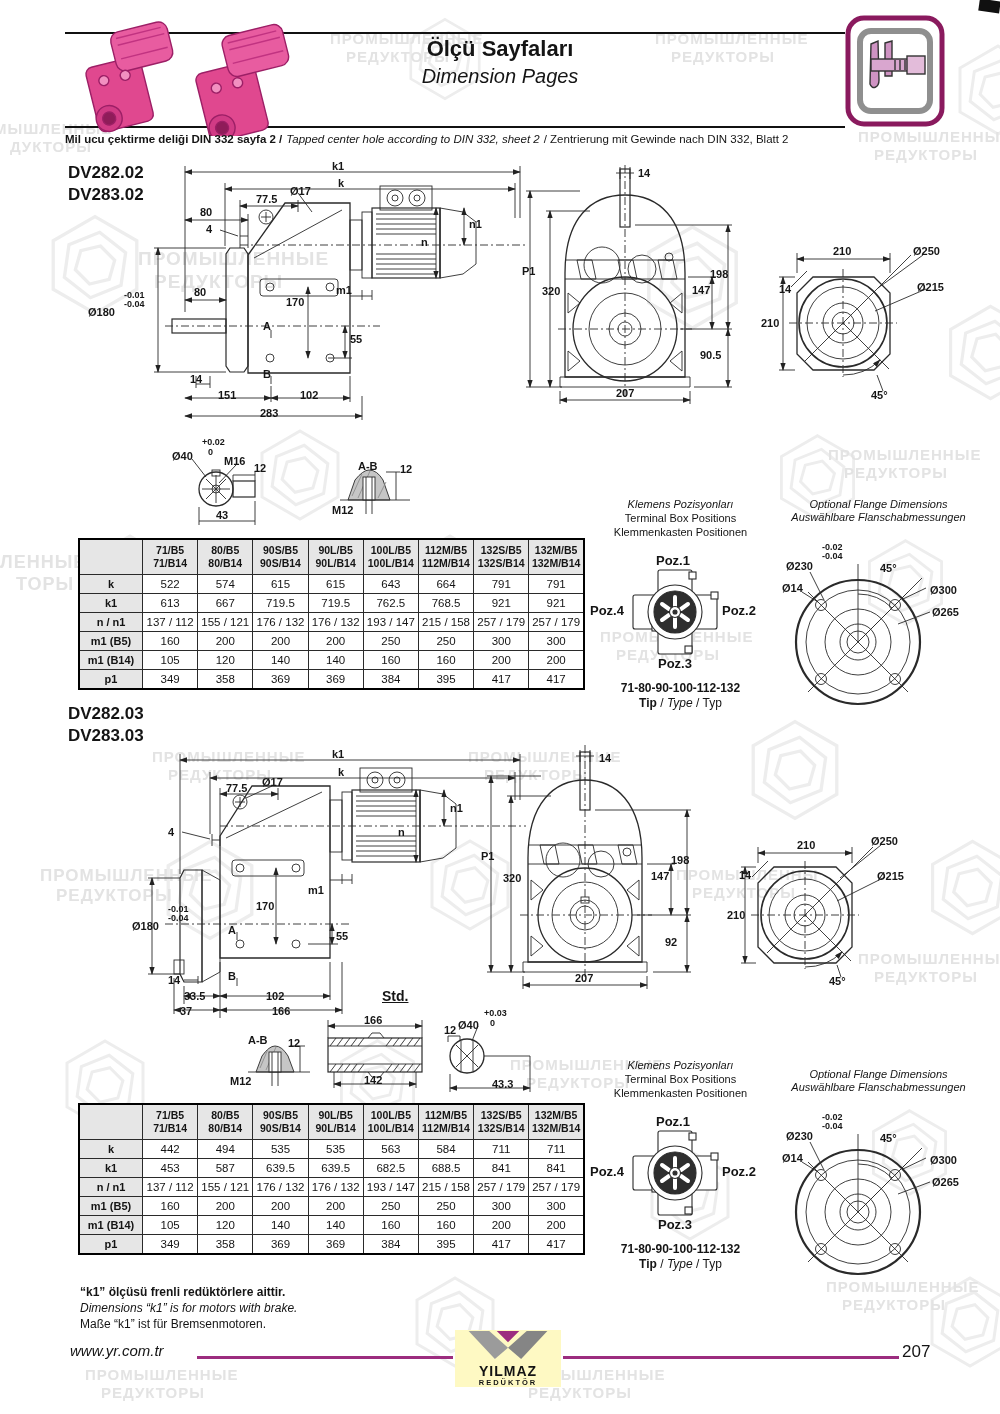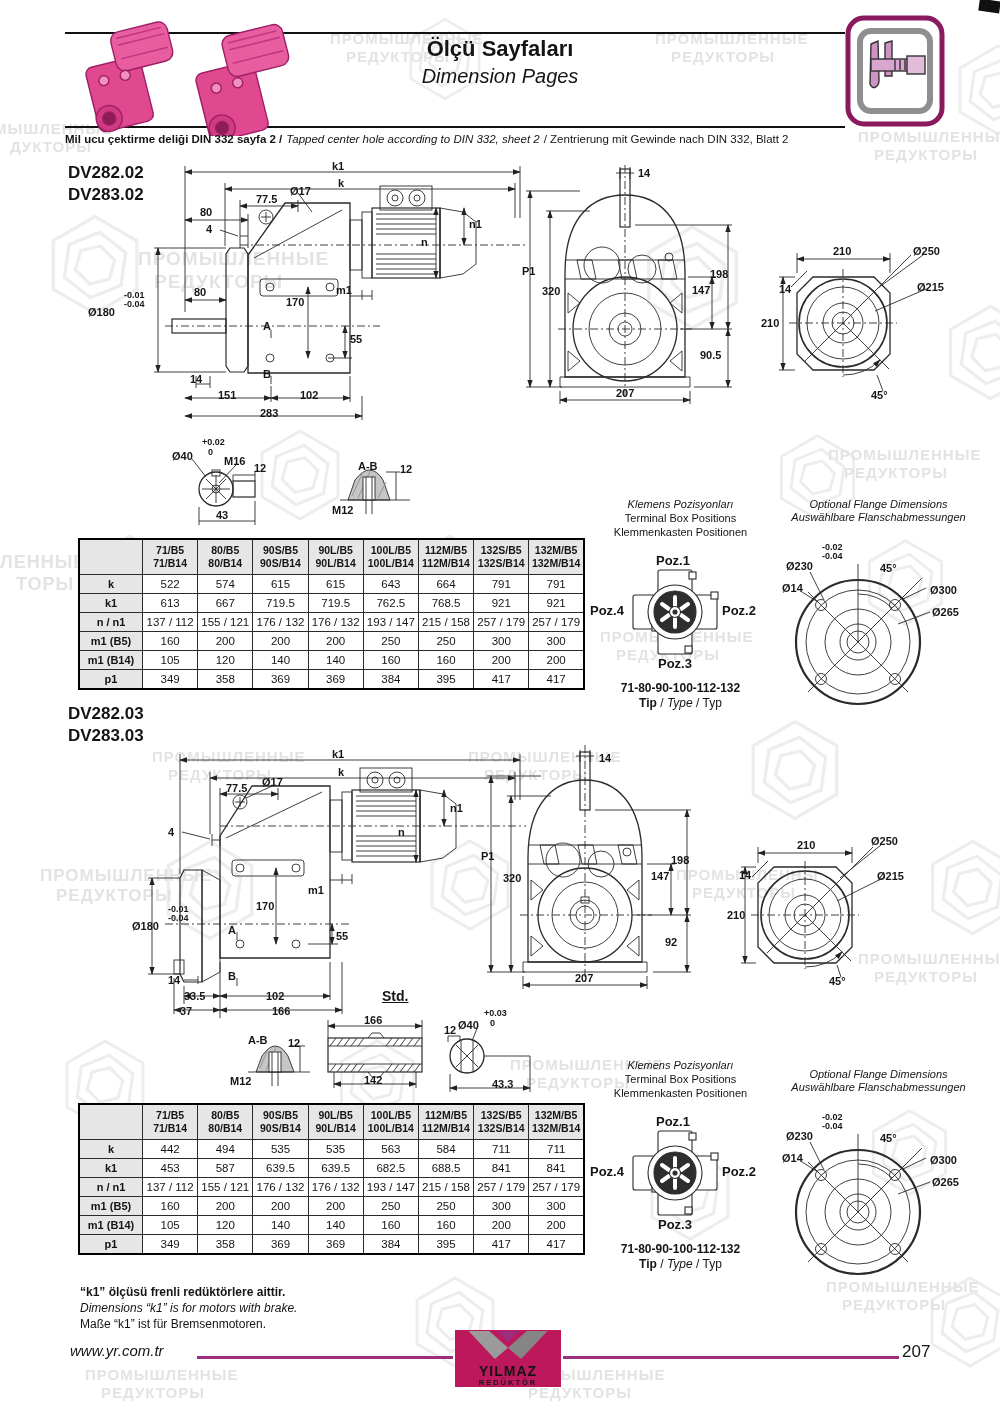--- a/index.html
+++ b/index.html
@@ -32,21 +32,21 @@
   .tbox .sizes{position:absolute;width:100%;text-align:center;font-size:12px;font-weight:bold;}
   .tbox .tipline{position:absolute;width:100%;text-align:center;font-size:12px;}
   .fd{position:absolute;z-index:2;width:233px;}
   .fd .tt{width:100%;text-align:center;font-size:11px;font-style:italic;line-height:13px;position:absolute;}
   .stdlab{position:absolute;font-size:14px;font-weight:bold;text-decoration:underline;z-index:3;}
   .footnotes{position:absolute;left:80px;top:1284px;font-size:12px;line-height:16px;z-index:2;}
   .footnotes .b{font-weight:bold;} .footnotes .i{font-style:italic;}
   .furl{position:absolute;left:70px;top:1342px;font-size:15px;font-style:italic;z-index:2;}
   .fline{position:absolute;top:1356px;height:2.5px;background:#9c2d7f;z-index:2;}
   .fpage{position:absolute;left:902px;top:1342px;font-size:17px;z-index:2;}
-  .logo{position:absolute;left:455px;top:1330px;width:106px;text-align:center;z-index:3;background:#be185d;}
+  .logo{position:absolute;left:455px;top:1330px;width:106px;text-align:center;z-index:3;background:#fef9c3;}
   .logo .nm{font-size:14px;font-weight:bold;letter-spacing:1px;line-height:14px;}
   .logo .sb{font-size:7.5px;font-weight:bold;letter-spacing:2px;line-height:9px;}
   .cornermark{position:absolute;left:979px;top:0px;width:21px;height:12px;background:#101010;transform:rotate(8deg);z-index:1;}
 </style>
 </head>
 <body>
 
 <div id="page">
     <div class="swirl" style="left: 920px; top: 1272px; width: 100px; height: 100px;"><svg viewBox="0 0 100 100" width="100%" height="100%">
         <path d="M50,6 L88,28 L88,72 L50,94 L12,72 L12,28 Z" fill="none" stroke="#ededed" stroke-width="3"></path>

